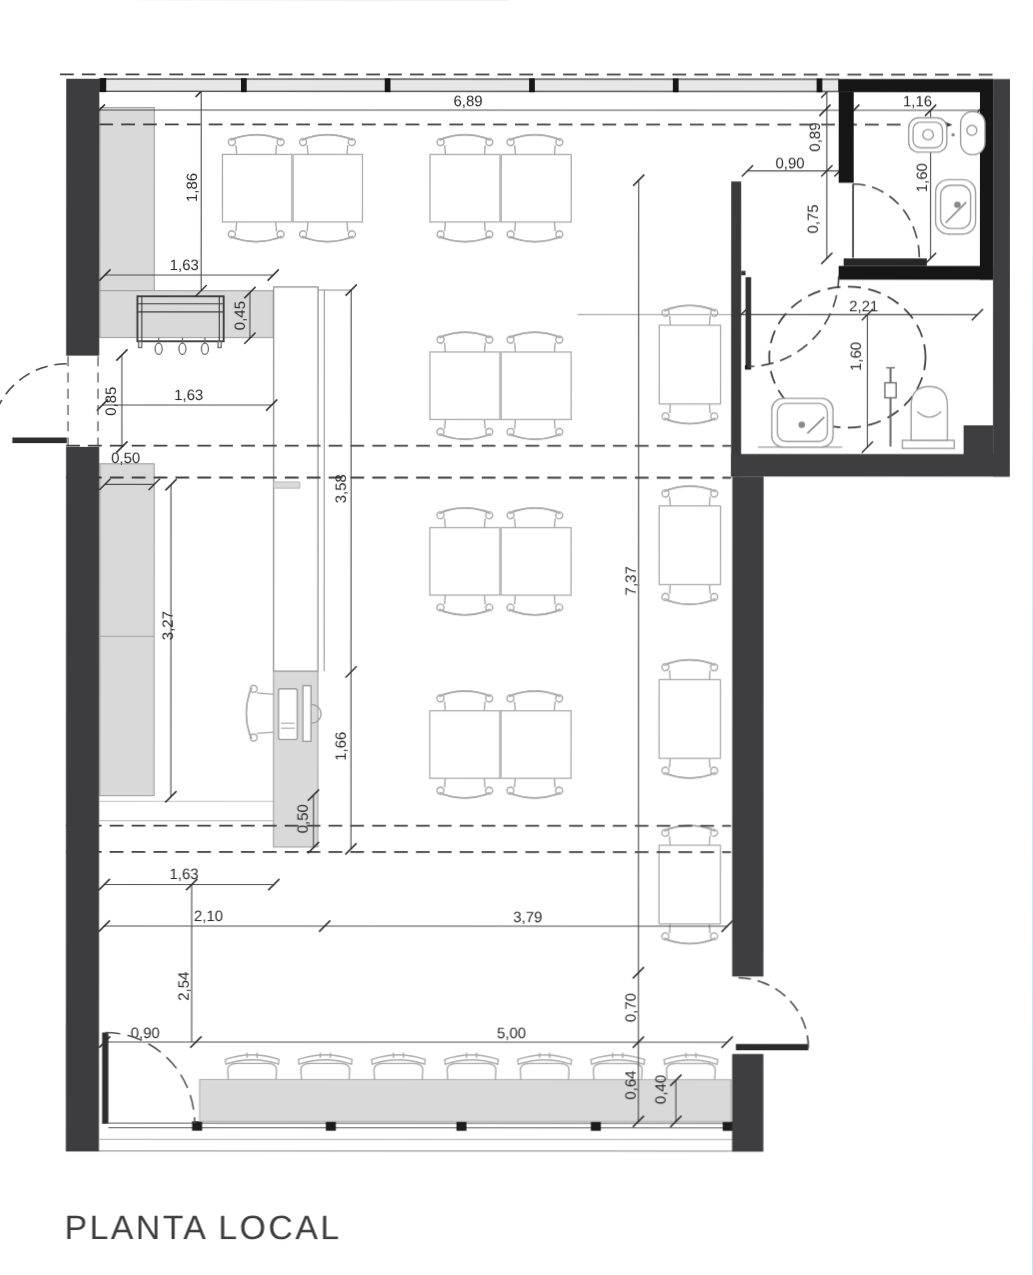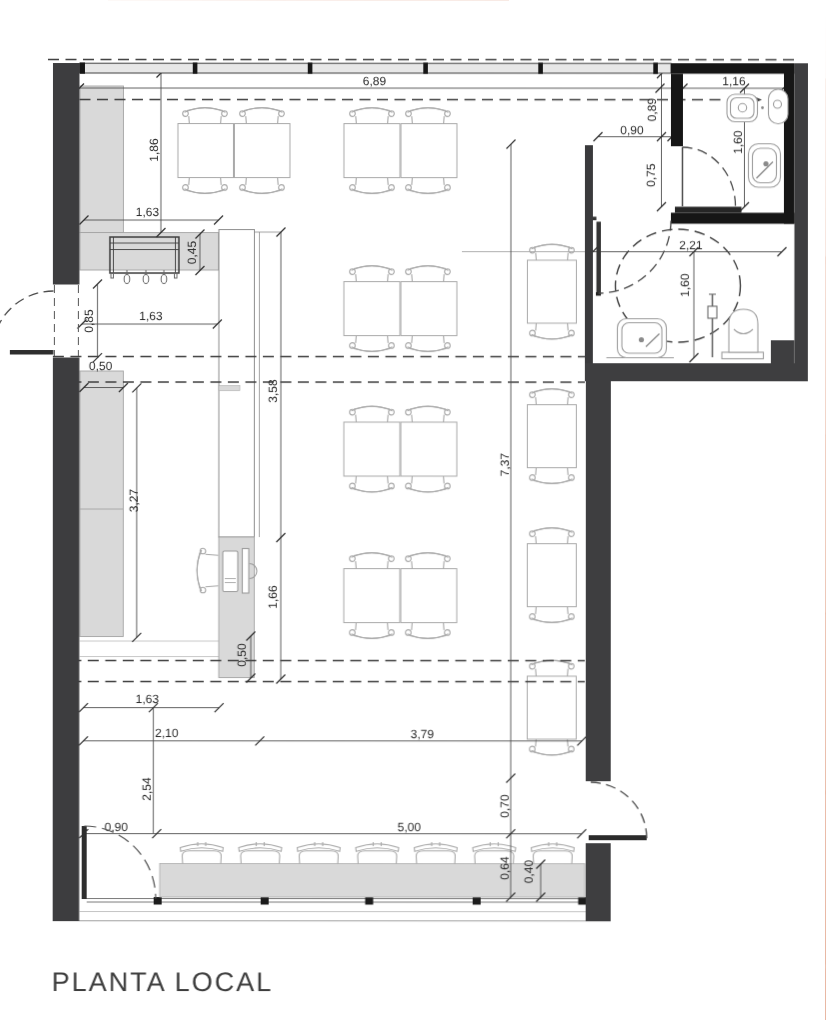--- a/index.html
+++ b/index.html
@@ -1,16 +1,16 @@
 <!DOCTYPE html>
 <html><head>
 <meta charset="utf-8">
 <style>
   html,body{margin:0;padding:0;background:#fff;}
-  .wrap{width:826px;height:1020px;position:relative;background:#c2410c;overflow:hidden;transform:rotate(0.02deg);transform-origin:0 0;}
+  .wrap{width:826px;height:1020px;position:relative;background:#0369a1;overflow:hidden;transform:rotate(0.02deg);transform-origin:0 0;}
   text{font-family:"Liberation Sans", sans-serif;text-rendering:geometricPrecision;}
 </style>
 </head>
 <body>
 
 <div class="wrap">
 <svg width="826" height="1020" viewBox="0 0 826 1020" style="transform:translateZ(0)">
 <defs>
   <g id="chair" stroke="#a9a9a9" stroke-width="1.1" fill="none">
     <path d="M -20.5,-4.2 Q 0,-13.5 20.5,-4.2"></path>

